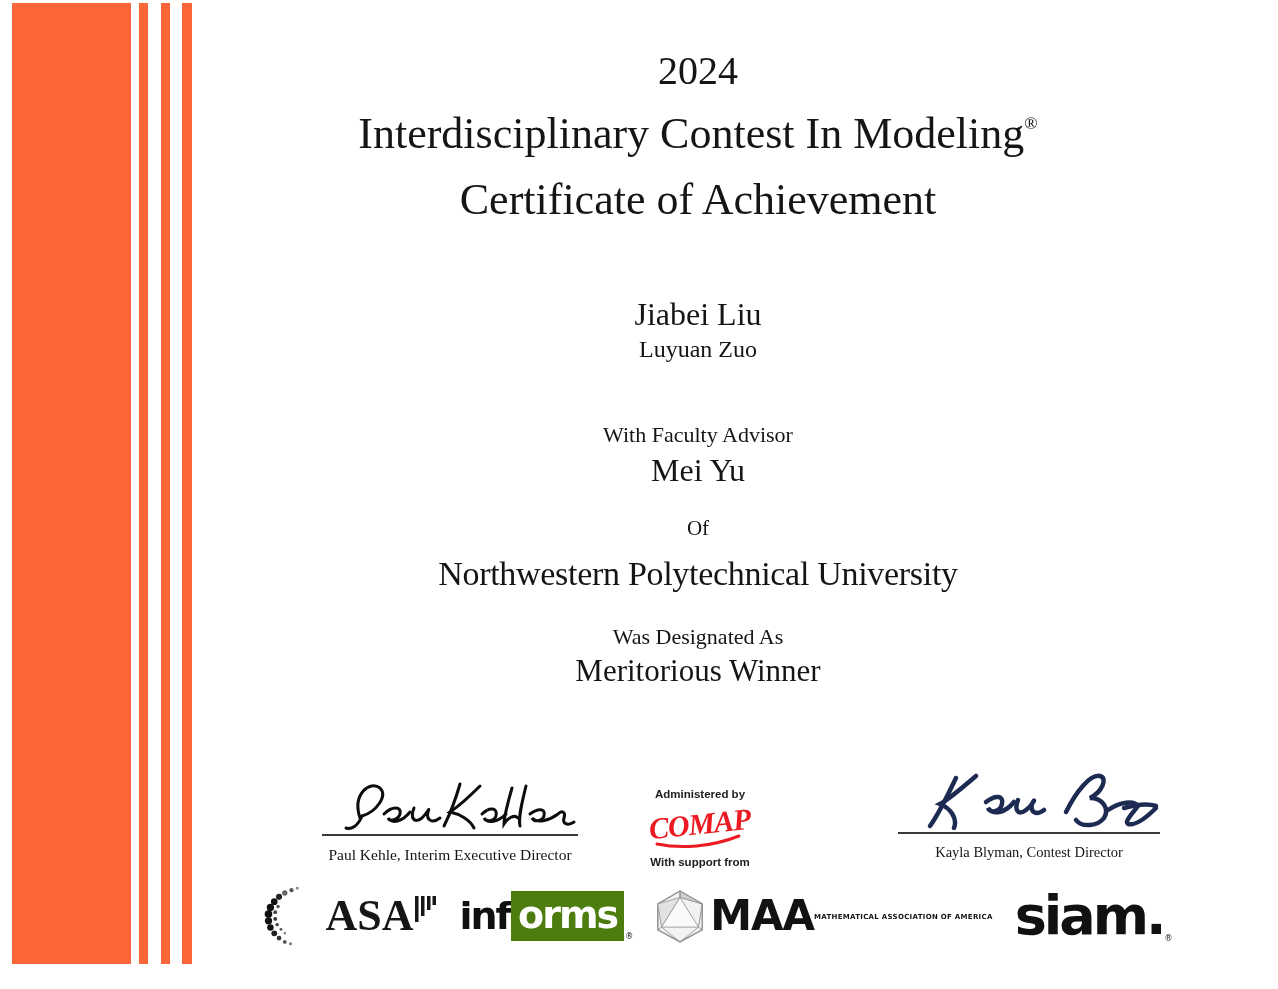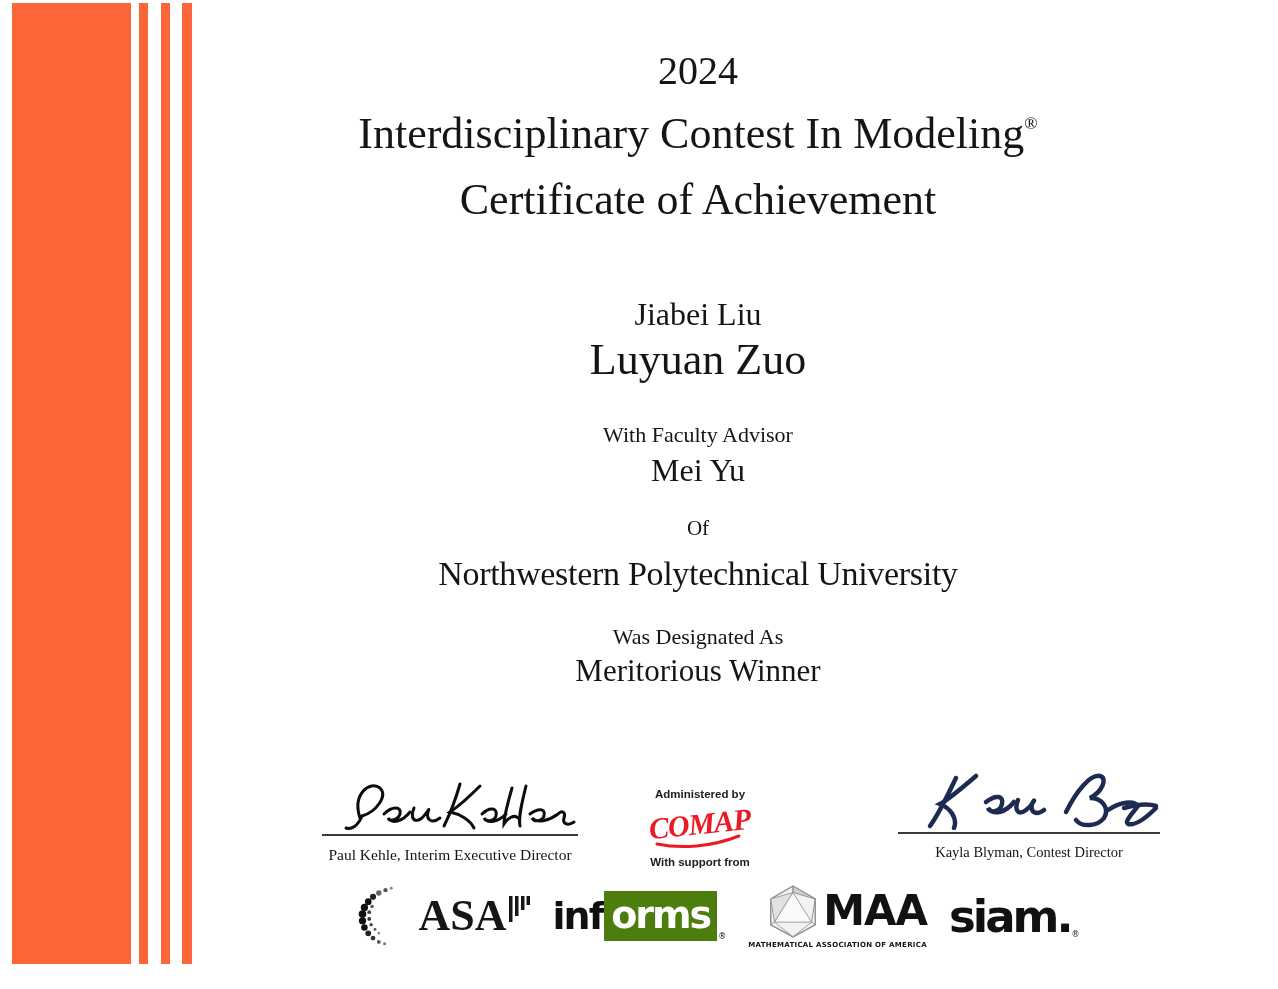--- a/index.html
+++ b/index.html
@@ -15,21 +15,21 @@
   .stripe-3{left:182px;width:10px;}
   
   #content{position:absolute;left:120px;top:16px;width:1156px;height:989px;}
   .line{position:absolute;left:0;width:100%;text-align:center;white-space:nowrap;line-height:1.1;}
   .l-year     {top:33px; font-size:40px;}
   .l-title    {top:94px; font-size:44px;}
   .l-title sup{font-size:0.40em;position:relative;top:-0.2em;}
   .l-subtitle {top:160px;font-size:44px;}
   .l-known    {top:249px;font-size:22px;}
   .l-n0       {top:281px;font-size:32px;}
-  .l-n1       {top:320px;font-size:44px;}
+  .l-n1       {top:320px;font-size:24px;}
   .l-n2       {top:359px;font-size:32px;}
   .l-adv      {top:407px;font-size:22px;}
   .l-advname  {top:437px;font-size:32px;}
   .l-of       {top:501px;font-size:21px;}
   .l-inst     {top:539px;font-size:34px;letter-spacing:-0.3px;}
   .l-des      {top:609px;font-size:22px;}
   .l-desig    {top:638px;font-size:31px;}
   
   .sigblock{position:absolute;text-align:center;}
   .sig-left {left:322px;top:776px;width:256px;}
@@ -51,25 +51,25 @@
   .logo{display:flex;align-items:center;}
   .ams-text{font-family:"Liberation Serif",serif;font-size:42px;letter-spacing:6px;color:#1b1b1b;margin-left:-8px;}
   .asa{align-items:flex-start;}
   .asa-text{font-family:"Liberation Serif",serif;font-weight:bold;font-size:44px;color:#161616;line-height:1;}
   .asa-bars{margin-left:2px;margin-top:2px;}
   .informs{align-items:center;}
   .informs-pre{font-size:38px;font-weight:bold;letter-spacing:-2px;color:#101010;line-height:1;}
   .informs-box{background:#4d7c0f;color:#ffffff;font-size:38px;font-weight:bold;letter-spacing:-2px;
                line-height:1;padding:5px 7px 7px;margin-left:1px;}
   .reg-small{font-size:8px;align-self:flex-end;color:#101010;margin-left:1px;}
-  .maa{flex-direction:column;align-items:flex-end;}
+  .maa{align-items:center;}
   .maa-row{display:flex;align-items:center;gap:5px;}
   .maa-text{font-size:42px;font-weight:bold;letter-spacing:-1px;color:#121212;line-height:1;}
   .maa-caption{font-size:7px;font-weight:bold;letter-spacing:0.3px;color:#121212;margin-top:2px;white-space:nowrap;}
-  .siam-text{font-size:45px;font-weight:bold;letter-spacing:-3px;color:#111111;line-height:1;}
+  .siam-text{font-size:54px;font-weight:bold;letter-spacing:-3px;color:#111111;line-height:1;}
 </style>
 </head>
 <body>
 
 <div class="stripe stripe-main" style="background-color: rgb(250, 102, 55);"></div>
 <div class="stripe stripe-1" style="background-color: rgb(250, 102, 55);"></div>
 <div class="stripe stripe-2" style="background-color: rgb(250, 102, 55);"></div>
 <div class="stripe stripe-3" style="background-color: rgb(250, 102, 55);"></div>
 
 <div id="content">

